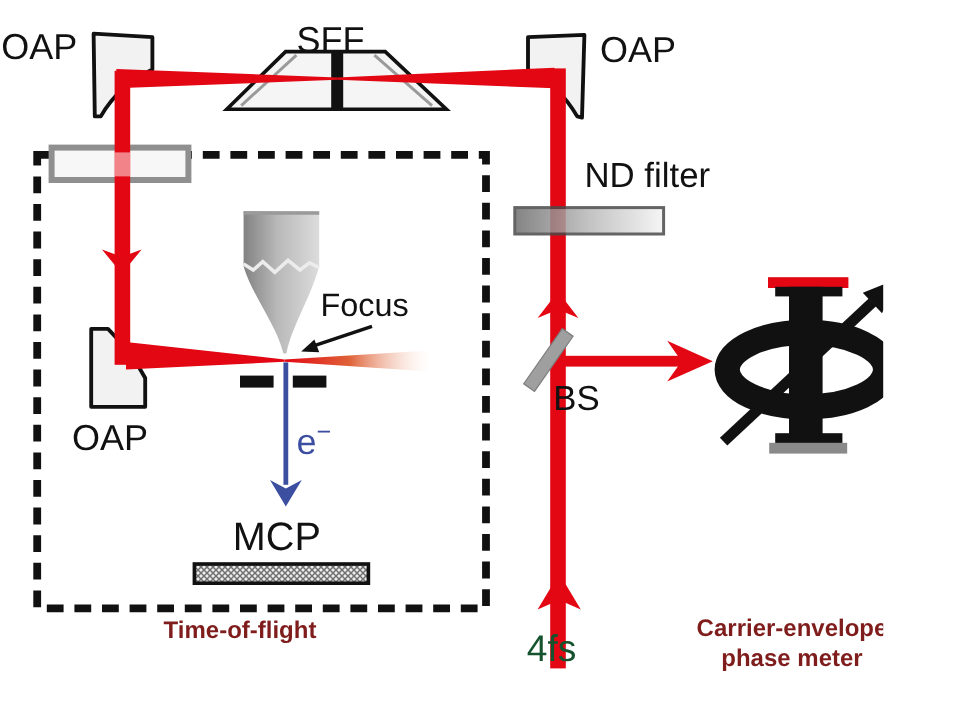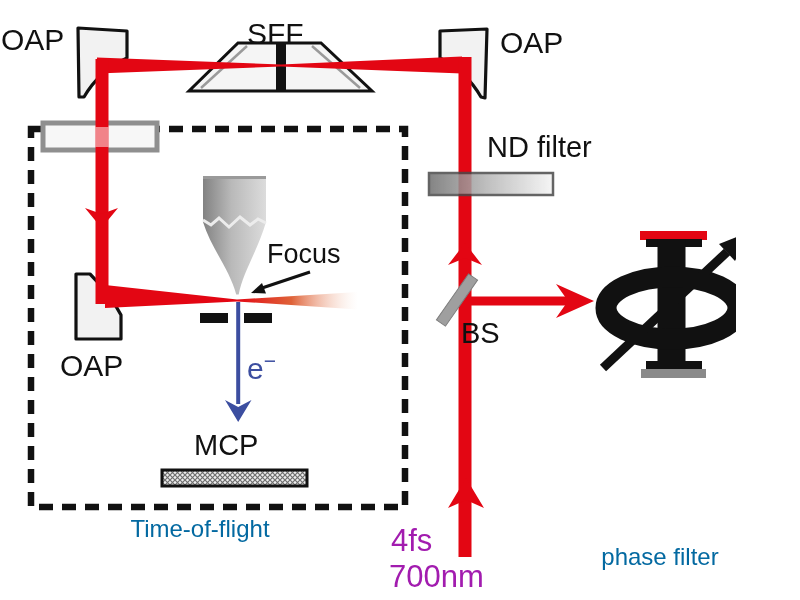--- a/index.html
+++ b/index.html
@@ -6,25 +6,25 @@
   .stage{
     position:relative;width:736px;height:600px;background:#ffffff;
     font-family:"Liberation Sans", sans-serif;overflow:hidden;
   }
   .stage svg{position:absolute;left:0;top:0;}
   .label{
     position:absolute;color:#111;font-size:30px;line-height:1.05;
     white-space:nowrap;
   }
   .label.small{font-size:27px;}
-  .label.red{color:#a21caf;}
+  .label.red{color:#14532d;margin-left:48px;}
   .label.blue{color:#3c4ea0;}
   .caption{
-    position:absolute;font-weight:normal;font-size:24px;line-height:1.25;
-    color:#0369a1;text-align:center;white-space:nowrap;
+    position:absolute;font-weight:bold;font-size:20px;line-height:1.25;
+    color:#7f1d1d;text-align:center;white-space:nowrap;
   }
   sup{font-size:70%;}
 </style>
 </head>
 <body>
 
 <div class="stage">
 
 <svg width="800" height="600" viewBox="0 0 800 600">
   <defs>
@@ -152,27 +152,26 @@
 <div class="label" style="left:487px;top:132px;font-size:29px">ND filter</div>
 
 <div class="label small" style="left:267px;top:240px">Focus</div>
 
 <div class="label" style="left:461px;top:318px;font-size:29px">BS</div>
 
 <div class="label" style="left:60px;top:350px">OAP</div>
 
 <div class="label blue" style="left:247px;top:350px"><span>e</span><sup>−</sup></div>
 
-<div class="label" style="left:194px;top:430px;font-size:29px">MCP</div>
+<div class="label" style="left:194px;top:430px;font-size:33px">MCP</div>
 
 <div class="caption" style="left:80px;top:514px;width:240px">
   <span>Time-of-flight</span><br>
 </div>
 
 <div class="label red" style="left:391px;top:525px;font-size:31px">4fs</div>
-<div class="label red" style="left:389px;top:561px;font-size:31px">700nm</div>
 
 <div class="caption" style="left:520px;top:512px;width:280px">
-  <br>
-  <span>phase filter</span>
+  <span>Carrier-envelope</span><br>
+  <span>phase meter</span>
 </div>
 
 </div>
 
 </body></html>

